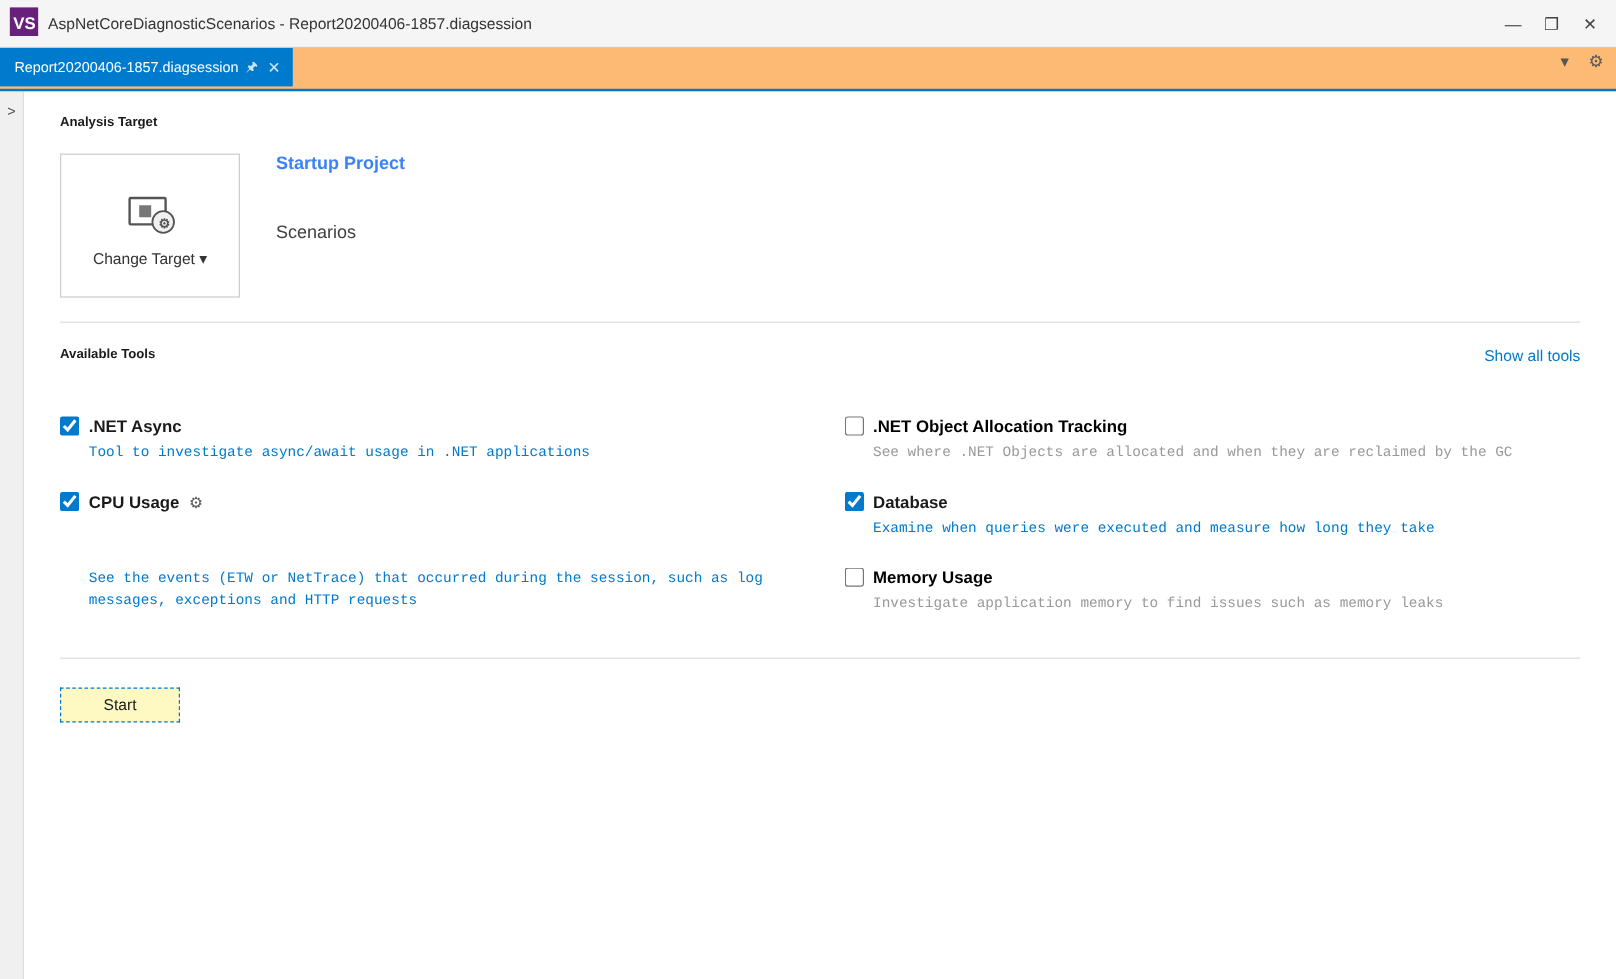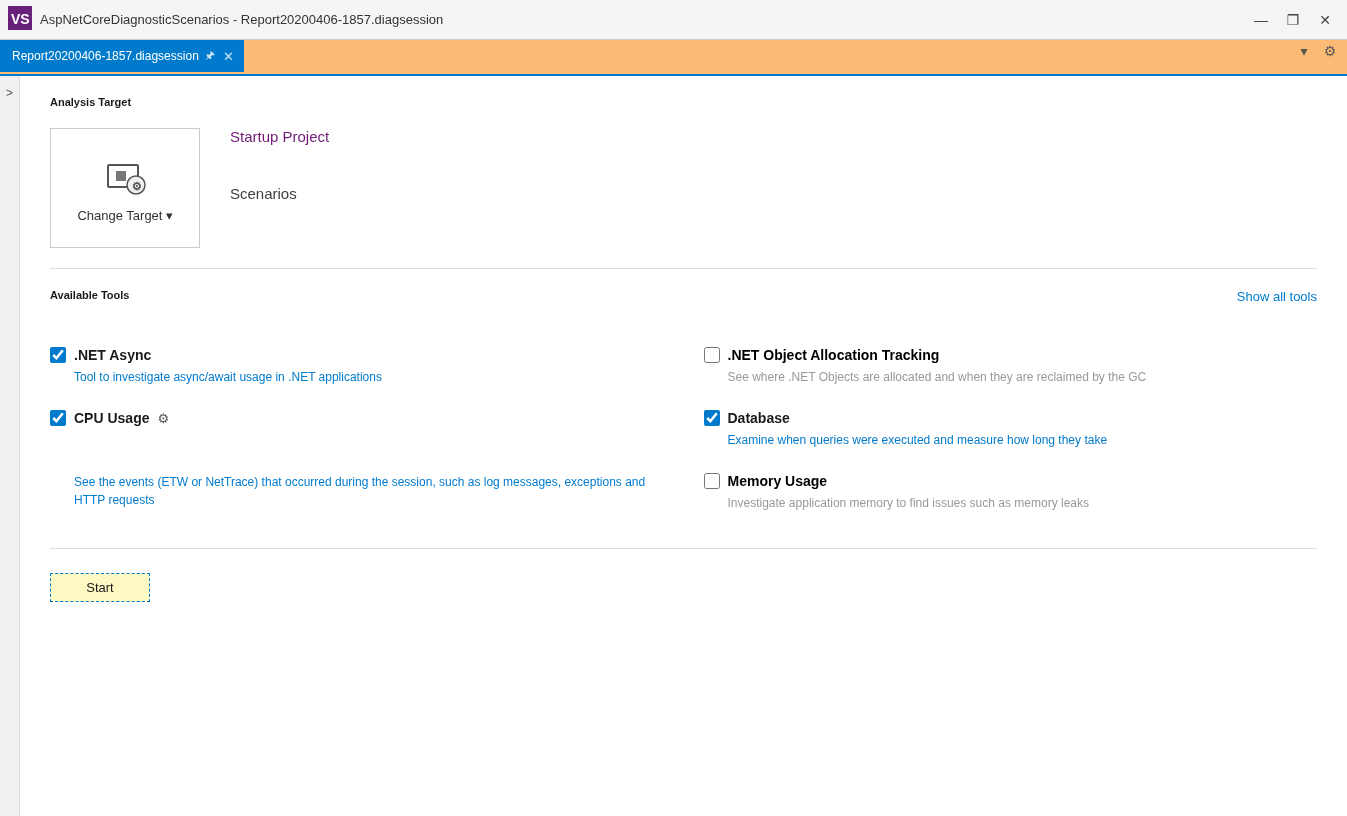--- a/index.html
+++ b/index.html
@@ -162,22 +162,22 @@
       height: 48px;
       display: flex;
       align-items: center;
       justify-content: center;
       color: #555;
     }
 
     .startup-info {}
     .startup-label {
       font-size: 15px;
-      font-weight: 400;
-      color: #701a75;
+      font-weight: 700;
+      color: #3b82f6;
       margin-bottom: 6px;
     }
     .startup-value {
       font-size: 15px;
       color: #404040;
       margin-top: 40px;
     }
 
     .divider {
       border: none;
@@ -230,20 +230,21 @@
       color: #1a1a1a;
     }
     .tool-name.disabled {
       color: #000000;
     }
     .tool-desc {
       font-size: 12px;
       color: #007acc;
       line-height: 1.5;
       margin-left: 24px;
+      font-family: Liberation Mono, monospace;
     }
     .tool-desc.disabled {
       color: #999;
     }
     .gear-icon {
       font-size: 13px;
       color: #555;
       cursor: pointer;
     }
 

